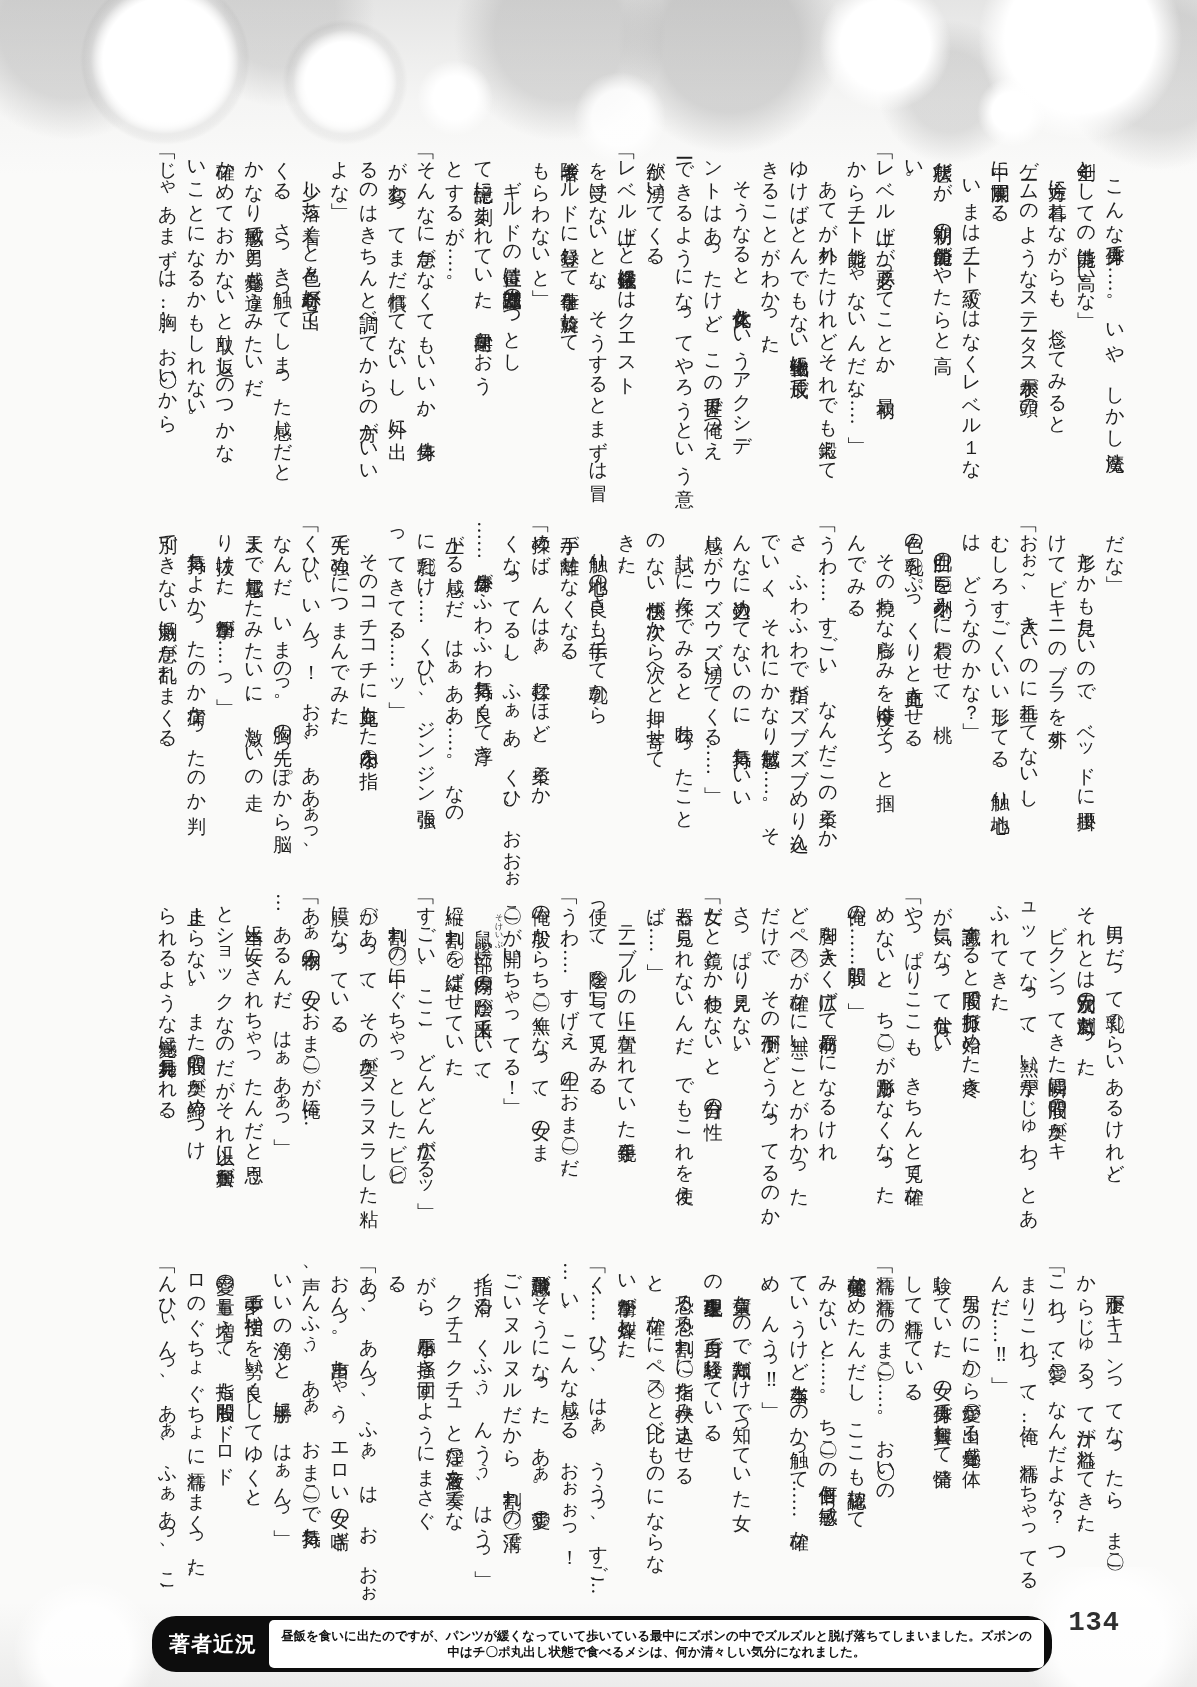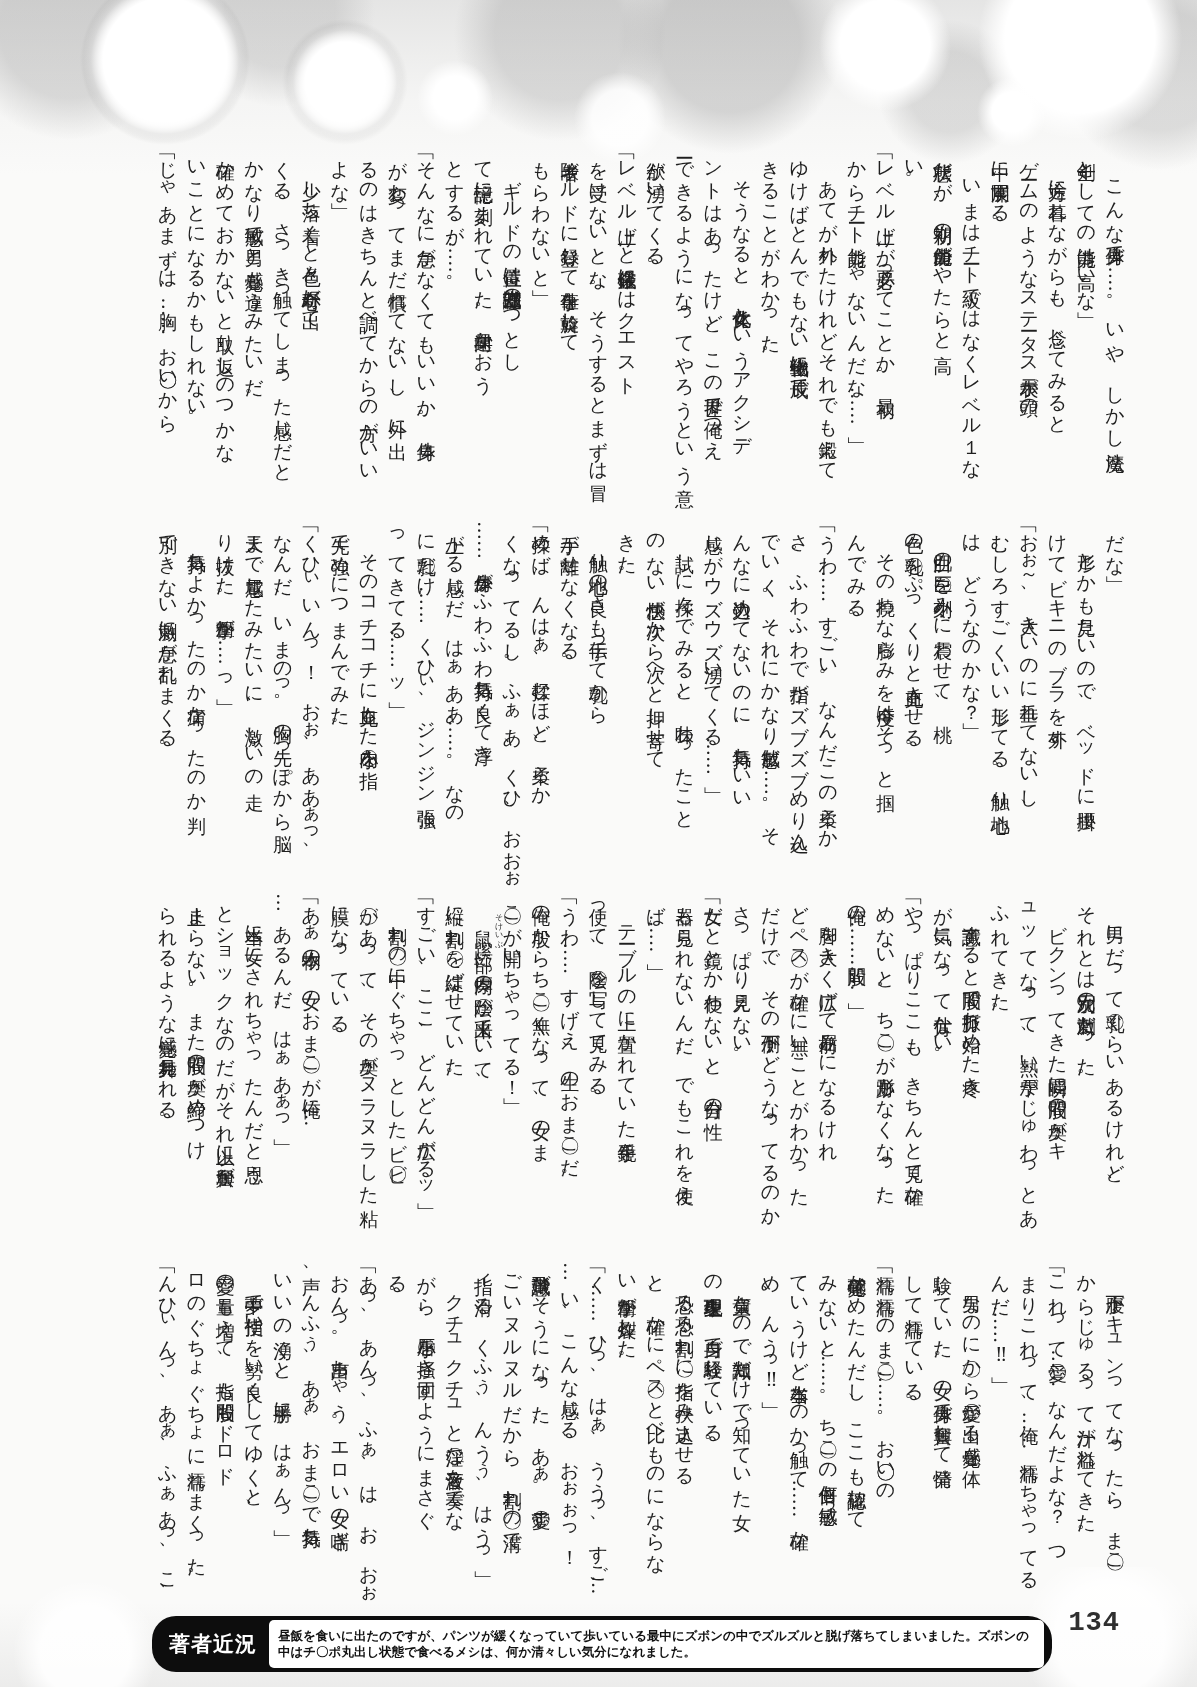--- a/index.html
+++ b/index.html
@@ -66,20 +66,21 @@
 
   
   .note-pill {
     position: absolute; left: 152px; top: 1616px;
     width: 900px; height: 56px;
     background: #0d0d0d;
     border-radius: 24px;
     display: flex; align-items: center;
     box-sizing: border-box;
     z-index: 3;
+    text-align: center;
   }
   .note-label {
     color: #ffffff;
     font-family: "DejaVu Sans", "Liberation Sans", sans-serif;
     font-weight: bold;
     font-size: 21px;
     letter-spacing: 1px;
     padding: 0 12px 0 17px;
     white-space: nowrap;
   }

